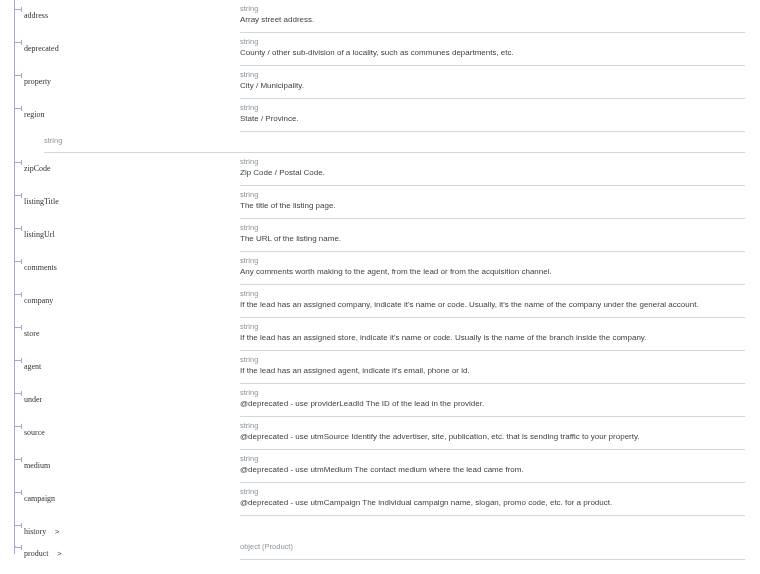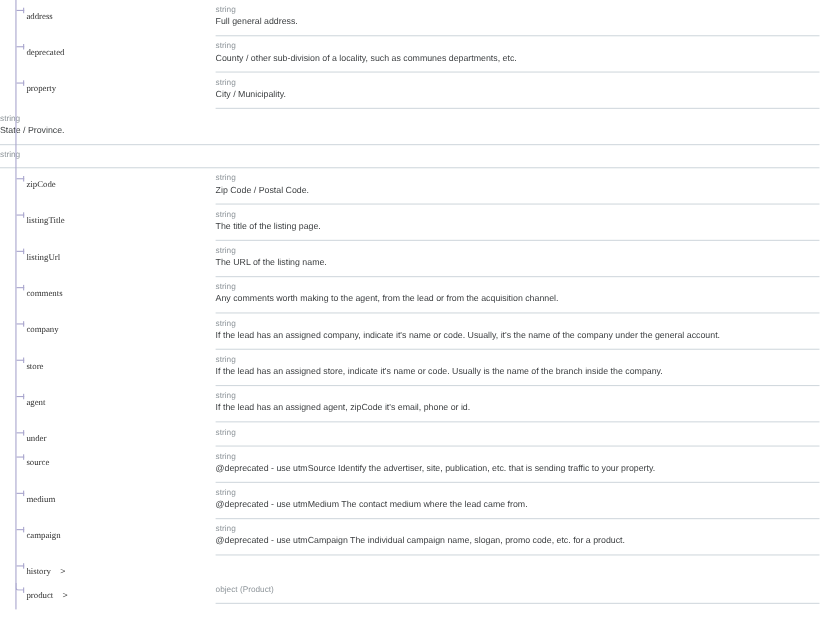--- a/index.html
+++ b/index.html
@@ -76,20 +76,21 @@
     line-height: 10px;
     color: #3a3a3a;
     margin-left: 4px;
   }
 
   .cell-right {
     flex: 1 1 auto;
     margin-right: 15px;
     padding: 4px 0 6px 0;
     border-bottom: 1px solid #d2d9de;
+    margin-left: 44px;
   }
 
   .field-type {
     font-size: 7.5px;
     line-height: 10px;
     color: #8e959a;
   }
 
   .field-desc {
     font-size: 8px;
@@ -104,21 +105,21 @@
   <div class="vline" style="height: 554px;"></div>
   <div id="schema-rows">
   <div class="row">
     <div class="cell-left">
       <span class="connector"></span>
       <span class="field-name">address</span>
       
     </div>
     <div class="cell-right">
       <div class="field-type">string</div>
-      <div class="field-desc">Full general address.</div>
+      <div class="field-desc">Array street address.</div>
     </div>
   </div>
 
   <div class="row">
     <div class="cell-left">
       <span class="connector"></span>
       <span class="field-name">deprecated</span>
       
     </div>
     <div class="cell-right">
@@ -133,20 +134,25 @@
       <span class="field-name">property</span>
       
     </div>
     <div class="cell-right">
       <div class="field-type">string</div>
       <div class="field-desc">City / Municipality.</div>
     </div>
   </div>
 
   <div class="row">
+    <div class="cell-left">
+      <span class="connector"></span>
+      <span class="field-name">region</span>
+      
+    </div>
     <div class="cell-right">
       <div class="field-type">string</div>
       <div class="field-desc">State / Province.</div>
     </div>
   </div>
 
   <div class="row">
     <div class="cell-right">
       <div class="field-type">string</div>
 
@@ -226,32 +232,33 @@
   </div>
 
   <div class="row">
     <div class="cell-left">
       <span class="connector"></span>
       <span class="field-name">agent</span>
       
     </div>
     <div class="cell-right">
       <div class="field-type">string</div>
-      <div class="field-desc">If the lead has an assigned agent, zipCode it's email, phone or id.</div>
+      <div class="field-desc">If the lead has an assigned agent, indicate it's email, phone or id.</div>
     </div>
   </div>
 
   <div class="row">
     <div class="cell-left">
       <span class="connector"></span>
       <span class="field-name">under</span>
       
     </div>
     <div class="cell-right">
       <div class="field-type">string</div>
+      <div class="field-desc">@deprecated - use providerLeadId The ID of the lead in the provider.</div>
     </div>
   </div>
 
   <div class="row">
     <div class="cell-left">
       <span class="connector"></span>
       <span class="field-name">source</span>
       
     </div>
     <div class="cell-right">

